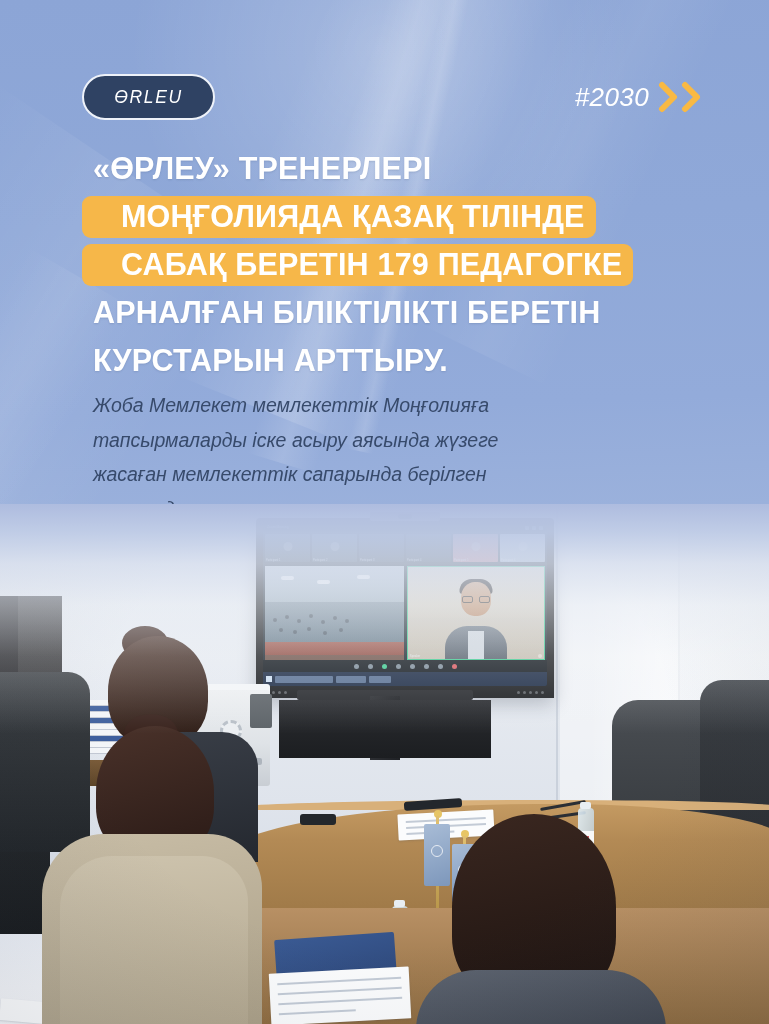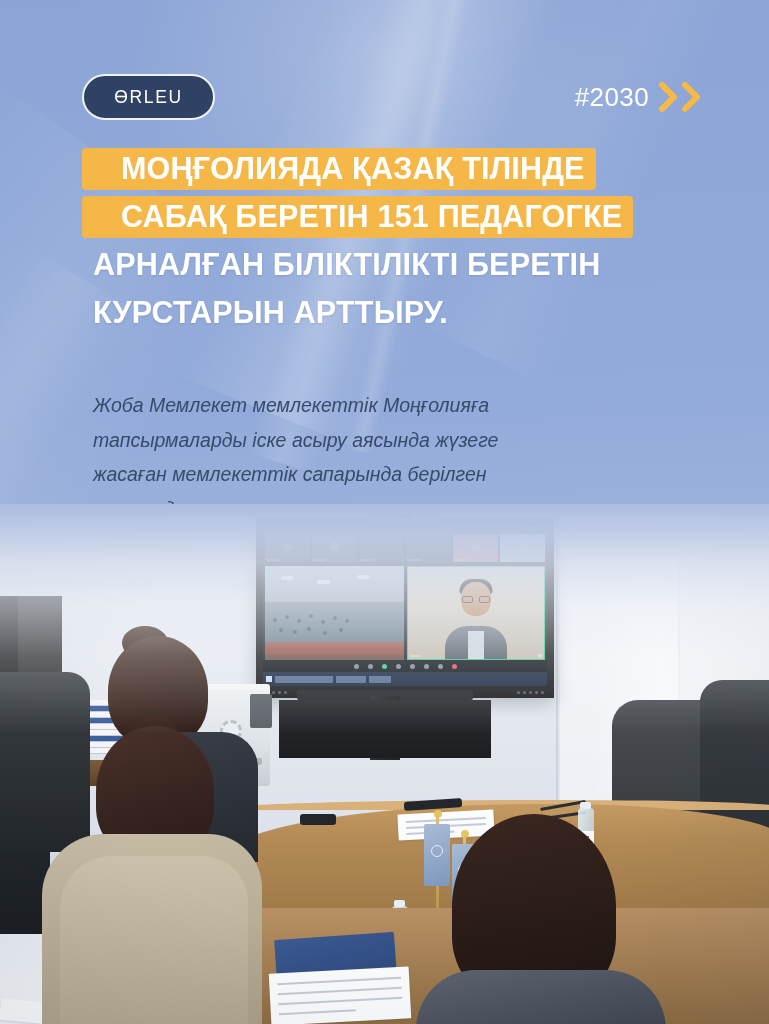--- a/index.html
+++ b/index.html
@@ -37,20 +37,21 @@
   .ray.r5{ left:-120px; top:240px; width:120px; height:560px; transform:rotate(30deg); opacity:.45; }
   .ray.r6{ left:520px; top:-140px; width:150px; height:520px; transform:rotate(26deg); opacity:.4; }
   .glow{ position:absolute; width:520px; height:520px; left:120px; top:-210px;
          background:radial-gradient(circle at 50% 50%, rgba(255,255,255,.22), rgba(255,255,255,0) 68%); }
 
   
   .topbar{
     position:absolute; left:0; right:0; top:74px; height:46px;
     display:flex; align-items:center; justify-content:space-between;
     padding:0 66px 0 82px;
+    font-style:italic;
   }
   .logo-badge{
     display:flex; align-items:center; justify-content:center;
     width:133px; height:46px;
     border-radius:23px;
     background:#2f4263;
     border:2px solid #eef2f9;
     color:#ffffff;
     font-size:17.5px; letter-spacing:1.6px; font-weight:500;
   }
@@ -64,21 +65,21 @@
     position:absolute; left:82px; top:148px; width:610px;
     display:flex; flex-direction:column; align-items:flex-start;
     gap:6px;
   }
   .hl{
     font-size:30.5px; line-height:1.02; font-weight:700;
     letter-spacing:.2px; color:#ffffff; white-space:nowrap;
     padding:5px 11px 6px 11px;
   }
   .hl.plain{ padding-left:11px; text-shadow:0 1px 2px rgba(50,70,110,.18); }
-  .hl.hi{ background:#f6b749; border-radius:4px;padding-left:39px; }
+  .hl.hi{ background:#f6b749; border-radius:9px;padding-left:39px; }
 
   
   .subtitle{
     position:absolute; left:93px; top:388px; width:560px;
     font-size:19.5px; line-height:1.78;
     font-style:italic; font-weight:400;
     color:#374a6b;
   }
   .subtitle span{ display:block; white-space:nowrap; }
 
@@ -321,22 +322,23 @@
           <path d="M4 4 L16 16 L4 28" fill="none" stroke="#f9b943" stroke-width="6" stroke-linecap="round" stroke-linejoin="round"></path>
         </svg>
         <svg class="chev" width="22" height="32" viewBox="0 0 22 32" aria-hidden="true">
           <path d="M4 4 L16 16 L4 28" fill="none" stroke="#f9b943" stroke-width="6" stroke-linecap="round" stroke-linejoin="round"></path>
         </svg>
       </span>
     </div>
   </div>
 
   <div class="headline">
+    <div class="hl plain">«ӨРЛЕУ» ТРЕНЕРЛЕРІ</div>
     <div class="hl hi">МОҢҒОЛИЯДА ҚАЗАҚ ТІЛІНДЕ</div>
-    <div class="hl hi">САБАҚ БЕРЕТІН 151 ПЕДАГОГКЕ</div>
+    <div class="hl hi">САБАҚ БЕРЕТІН 179 ПЕДАГОГКЕ</div>
     <div class="hl plain">АРНАЛҒАН БІЛІКТІЛІКТІ БЕРЕТІН</div>
     <div class="hl plain">КУРСТАРЫН АРТТЫРУ.</div>
   </div>
 
   <div class="subtitle">
     <span>Жоба Мемлекет мемлекеттік Моңғолияға</span>
     <span>тапсырмаларды іске асыру аясында жүзеге</span>
     <span>жасаған мемлекеттік сапарында берілген</span>
     <span>асырылды</span>
   </div>

